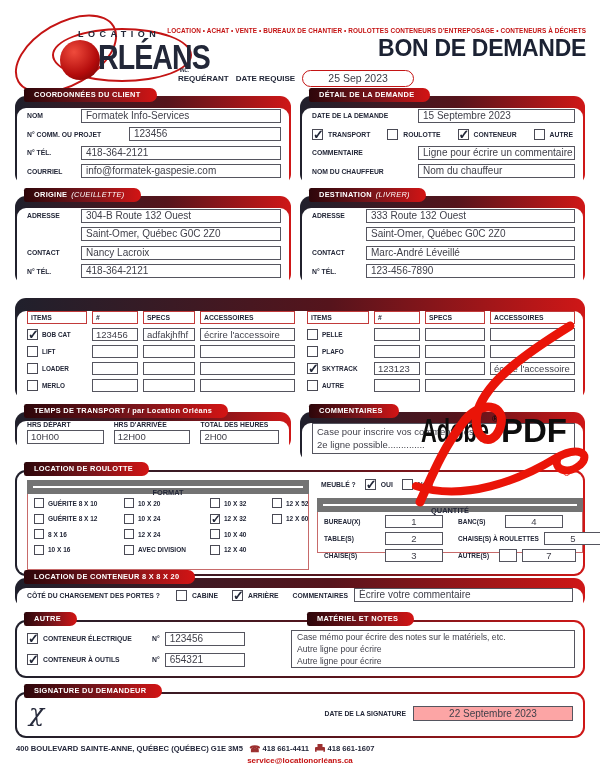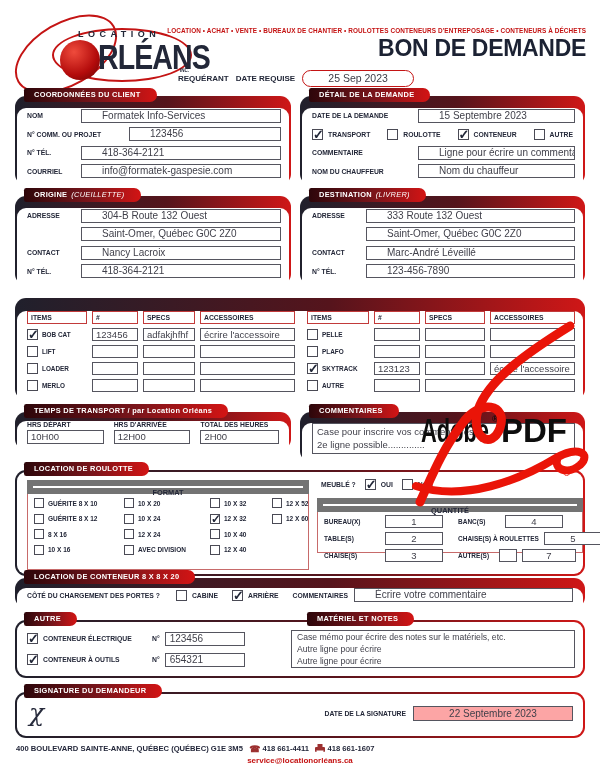--- a/index.html
+++ b/index.html
@@ -42,21 +42,21 @@
   #box-comm      { left:300px; top:412px; width:285px; height:50px; }
   #box-roulotte  { left:15px; top:470px; width:570px; height:106px; }
   #box-conteneur { left:15px; top:578px; width:570px; height:30px; }
   #box-autre     { left:15px; top:620px; width:570px; height:58px; }
   #box-sign      { left:15px; top:692px; width:570px; height:46px; }
 
   .frow { display:flex; align-items:center; gap:6px; margin:0 8px 3.5px 10px; height:15px; }
   .frow:first-child { margin-top:10px; }
   .lbl { font-size:6.8px; font-weight:bold; color:#232738; white-space:nowrap; flex:none; }
   .lw1 { width:48px; } .lw2 { width:96px; } .lw3 { width:100px; }
-  .inp { flex:1; border:1.3px solid #55555f; height:14px; line-height:12.5px; font-size:10px; color:#3f3f49; padding:0 20px; white-space:nowrap; overflow:hidden; background:#fff; }
+  .inp { flex:1; border:1.3px solid #55555f; height:14px; line-height:12.5px; font-size:10px; color:#3f3f49; padding:0 4px; white-space:nowrap; overflow:hidden; background:#fff; }
   .cb { width:11px; height:11px; border:1.3px solid #4a4a55; flex:none; font:bold 13px/9px "Liberation Sans",sans-serif; color:#222738; text-align:center; overflow:visible; background:#fff; }
   .cbrow { display:flex; align-items:center; margin:0 10px 3.5px 10px; height:15px; justify-content:space-between; }
   .cbgrp { display:flex; align-items:center; gap:5px; }
 
   
   .tables { display:flex; gap:12px; margin:11px 8px 0 10px; }
   .eqt { flex:1; display:grid; grid-template-columns:60px 46px 52px 1fr; gap:4px 5px; align-content:start; }
   .eqt2 { grid-template-columns:62px 46px 60px 1fr; }
   .th { border:1.2px solid #c23a3a; height:13px; line-height:11px; padding:0 3px; font-size:6.8px; font-weight:bold; color:#232738; }
   .icell { display:flex; align-items:center; gap:4px; }

